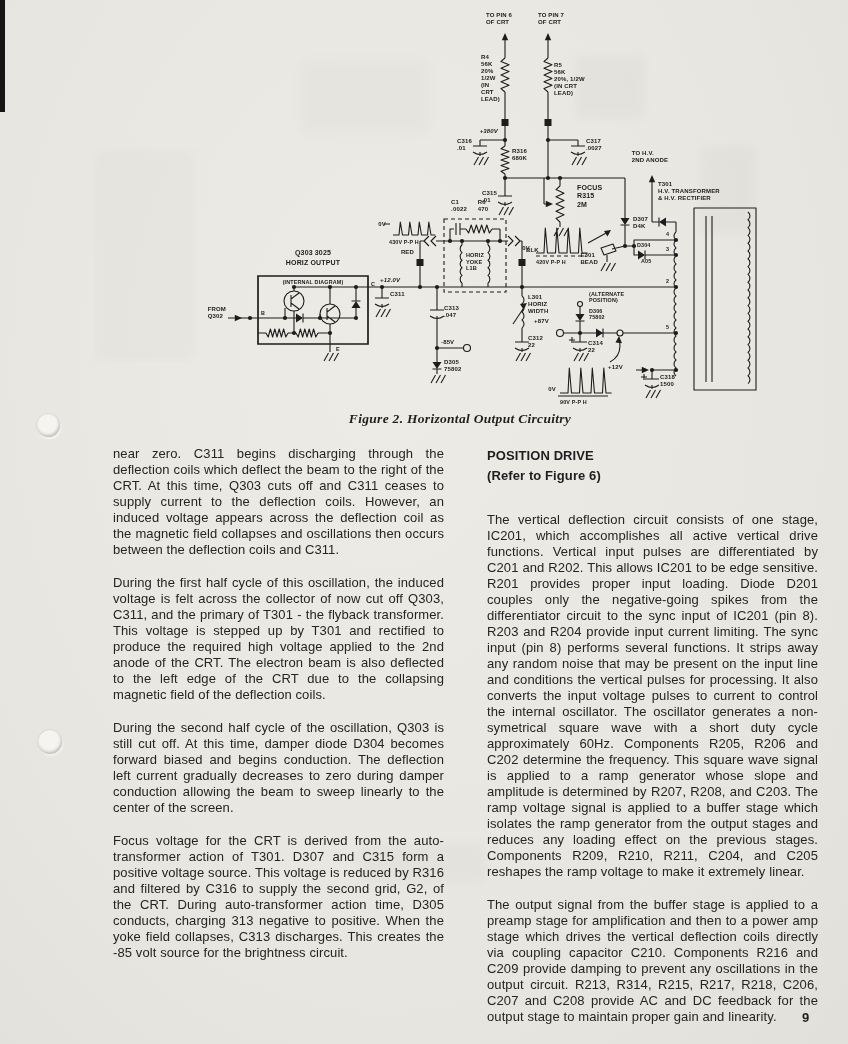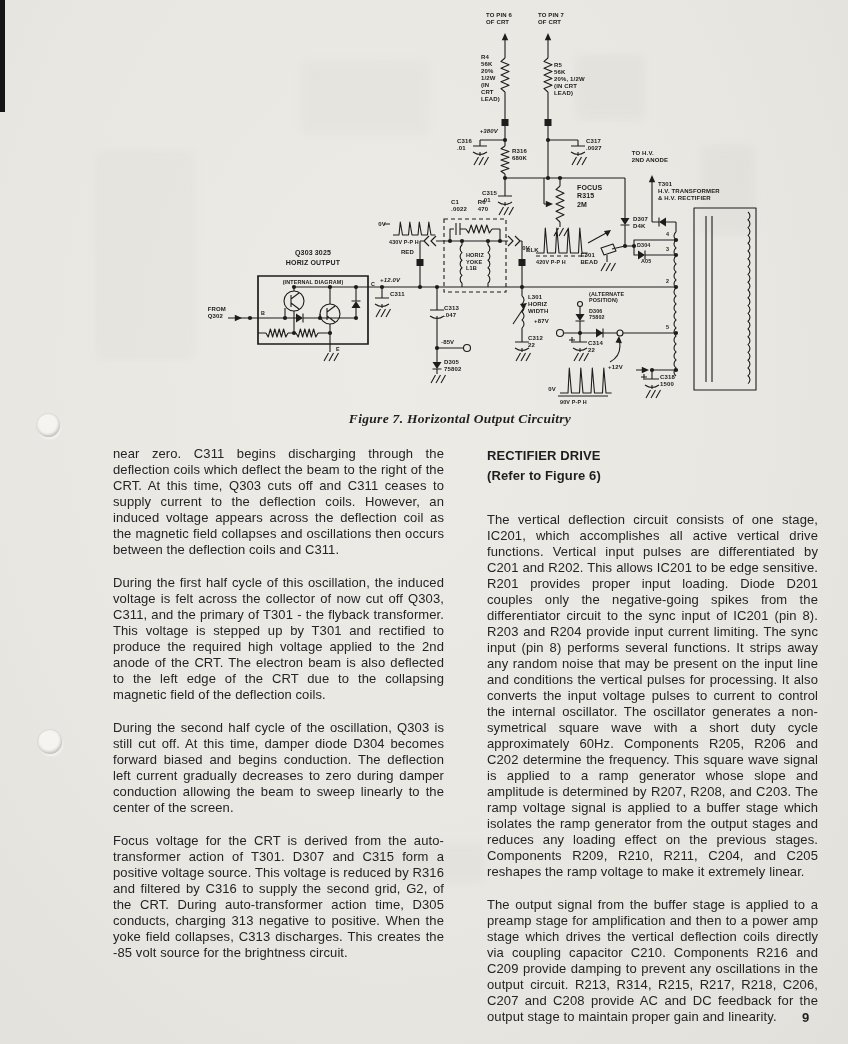--- a/index.html
+++ b/index.html
@@ -144,30 +144,30 @@
       <span class="slabel" style="left: 530px; top: 245px; transform: translateX(-100%);">0V</span>
       <span class="slabel" style="left: 536px; top: 259px; font-size: 5.4px;">420V P-P H</span>
       <span class="slabel" style="left: 556px; top: 386px; transform: translateX(-100%);">0V</span>
       <span class="slabel" style="left: 560px; top: 399px; font-size: 5.4px;">90V P-P H</span>
       <span class="slabel" style="left: 666px; top: 231px; font-size: 5.4px;">4</span>
       <span class="slabel" style="left: 666px; top: 246px; font-size: 5.4px;">3</span>
       <span class="slabel" style="left: 666px; top: 278px; font-size: 5.4px;">2</span>
       <span class="slabel" style="left: 666px; top: 324px; font-size: 5.4px;">5</span>
     </div>
 
-  <div class="caption">Figure 7.  Horizontal Output Circuitry</div>
+  <div class="caption">Figure 2.  Horizontal Output Circuitry</div>
 
   <div class="col col-left">
     <p>near zero.  C311 begins discharging through the deflection coils which deflect the beam to the right of the CRT. At this time, Q303 cuts off and C311 ceases to supply current to the deflection coils.  However, an induced voltage appears across the deflection coil as the magnetic field collapses and oscillations then occurs between the deflection coils and C311.</p>
     <p>During the first half cycle of this oscillation, the induced voltage is felt across the collector of now cut off Q303, C311, and the primary of T301 - the flyback transformer. This voltage is stepped up by T301 and rectified to produce the required high voltage applied to the 2nd anode of the CRT.  The electron beam is also deflected to the left edge of the CRT due to the collapsing magnetic field of the deflection coils.</p>
     <p>During the second half cycle of the oscillation, Q303 is still cut off.  At this time, damper diode D304 becomes forward biased and begins conduction.  The deflection left current gradually decreases to zero during damper conduction allowing the beam to sweep linearly to the center of the screen.</p>
     <p>Focus voltage for the CRT is derived from the auto-transformer action of T301.  D307 and C315 form a positive voltage source.  This voltage is reduced by R316 and filtered by C316 to supply the second grid, G2, of the CRT.  During auto-transformer action time, D305 conducts, charging 313 negative to positive.  When the yoke field collapses, C313 discharges.  This creates the -85 volt source for the brightness circuit.</p>
   </div>
 
   <div class="col col-right">
-    <h3 class="vd"><span>RECTIFIER DRIVE</span><br>
+    <h3 class="vd"><span>POSITION DRIVE</span><br>
     <span>(Refer to Figure 6)</span></h3>
     <p>The vertical deflection circuit consists of one stage, IC201, which accomplishes all active vertical drive functions. Vertical input pulses are differentiated by C201 and R202. This allows IC201 to be edge sensitive.  R201 provides proper input loading.  Diode D201 couples only the negative-going spikes from the differentiator circuit to the sync input of IC201 (pin 8).  R203 and R204 provide input current limiting.  The sync input (pin 8) performs several functions.  It strips away any random noise that may be present on the input line and conditions the vertical pulses for processing.  It also converts the input voltage pulses to current to control the internal oscillator.  The oscillator generates a non-symetrical square wave with a short duty cycle approximately 60Hz.  Components R205, R206 and C202 determine the frequency.  This square wave signal is applied to a ramp generator whose slope and amplitude is determined by R207, R208, and C203.  The ramp voltage signal is applied to a buffer stage which isolates the ramp generator from the output stages and reduces any loading effect on the previous stages.  Components R209, R210, R211, C204, and C205 reshapes the ramp voltage to make it extremely linear.</p>
     <p>The output signal from the buffer stage is applied to a preamp stage for amplification and then to a power amp stage which drives the vertical deflection coils directly via coupling capacitor C210.  Components R216 and C209 provide damping to prevent any oscillations in the output circuit.  R213, R314, R215, R217, R218, C206, C207 and C208 provide AC and DC feedback for the output stage to maintain proper gain and linearity.</p>
   </div>
 
   <div class="pageno">9</div>
 </div>
 
 </body></html>

